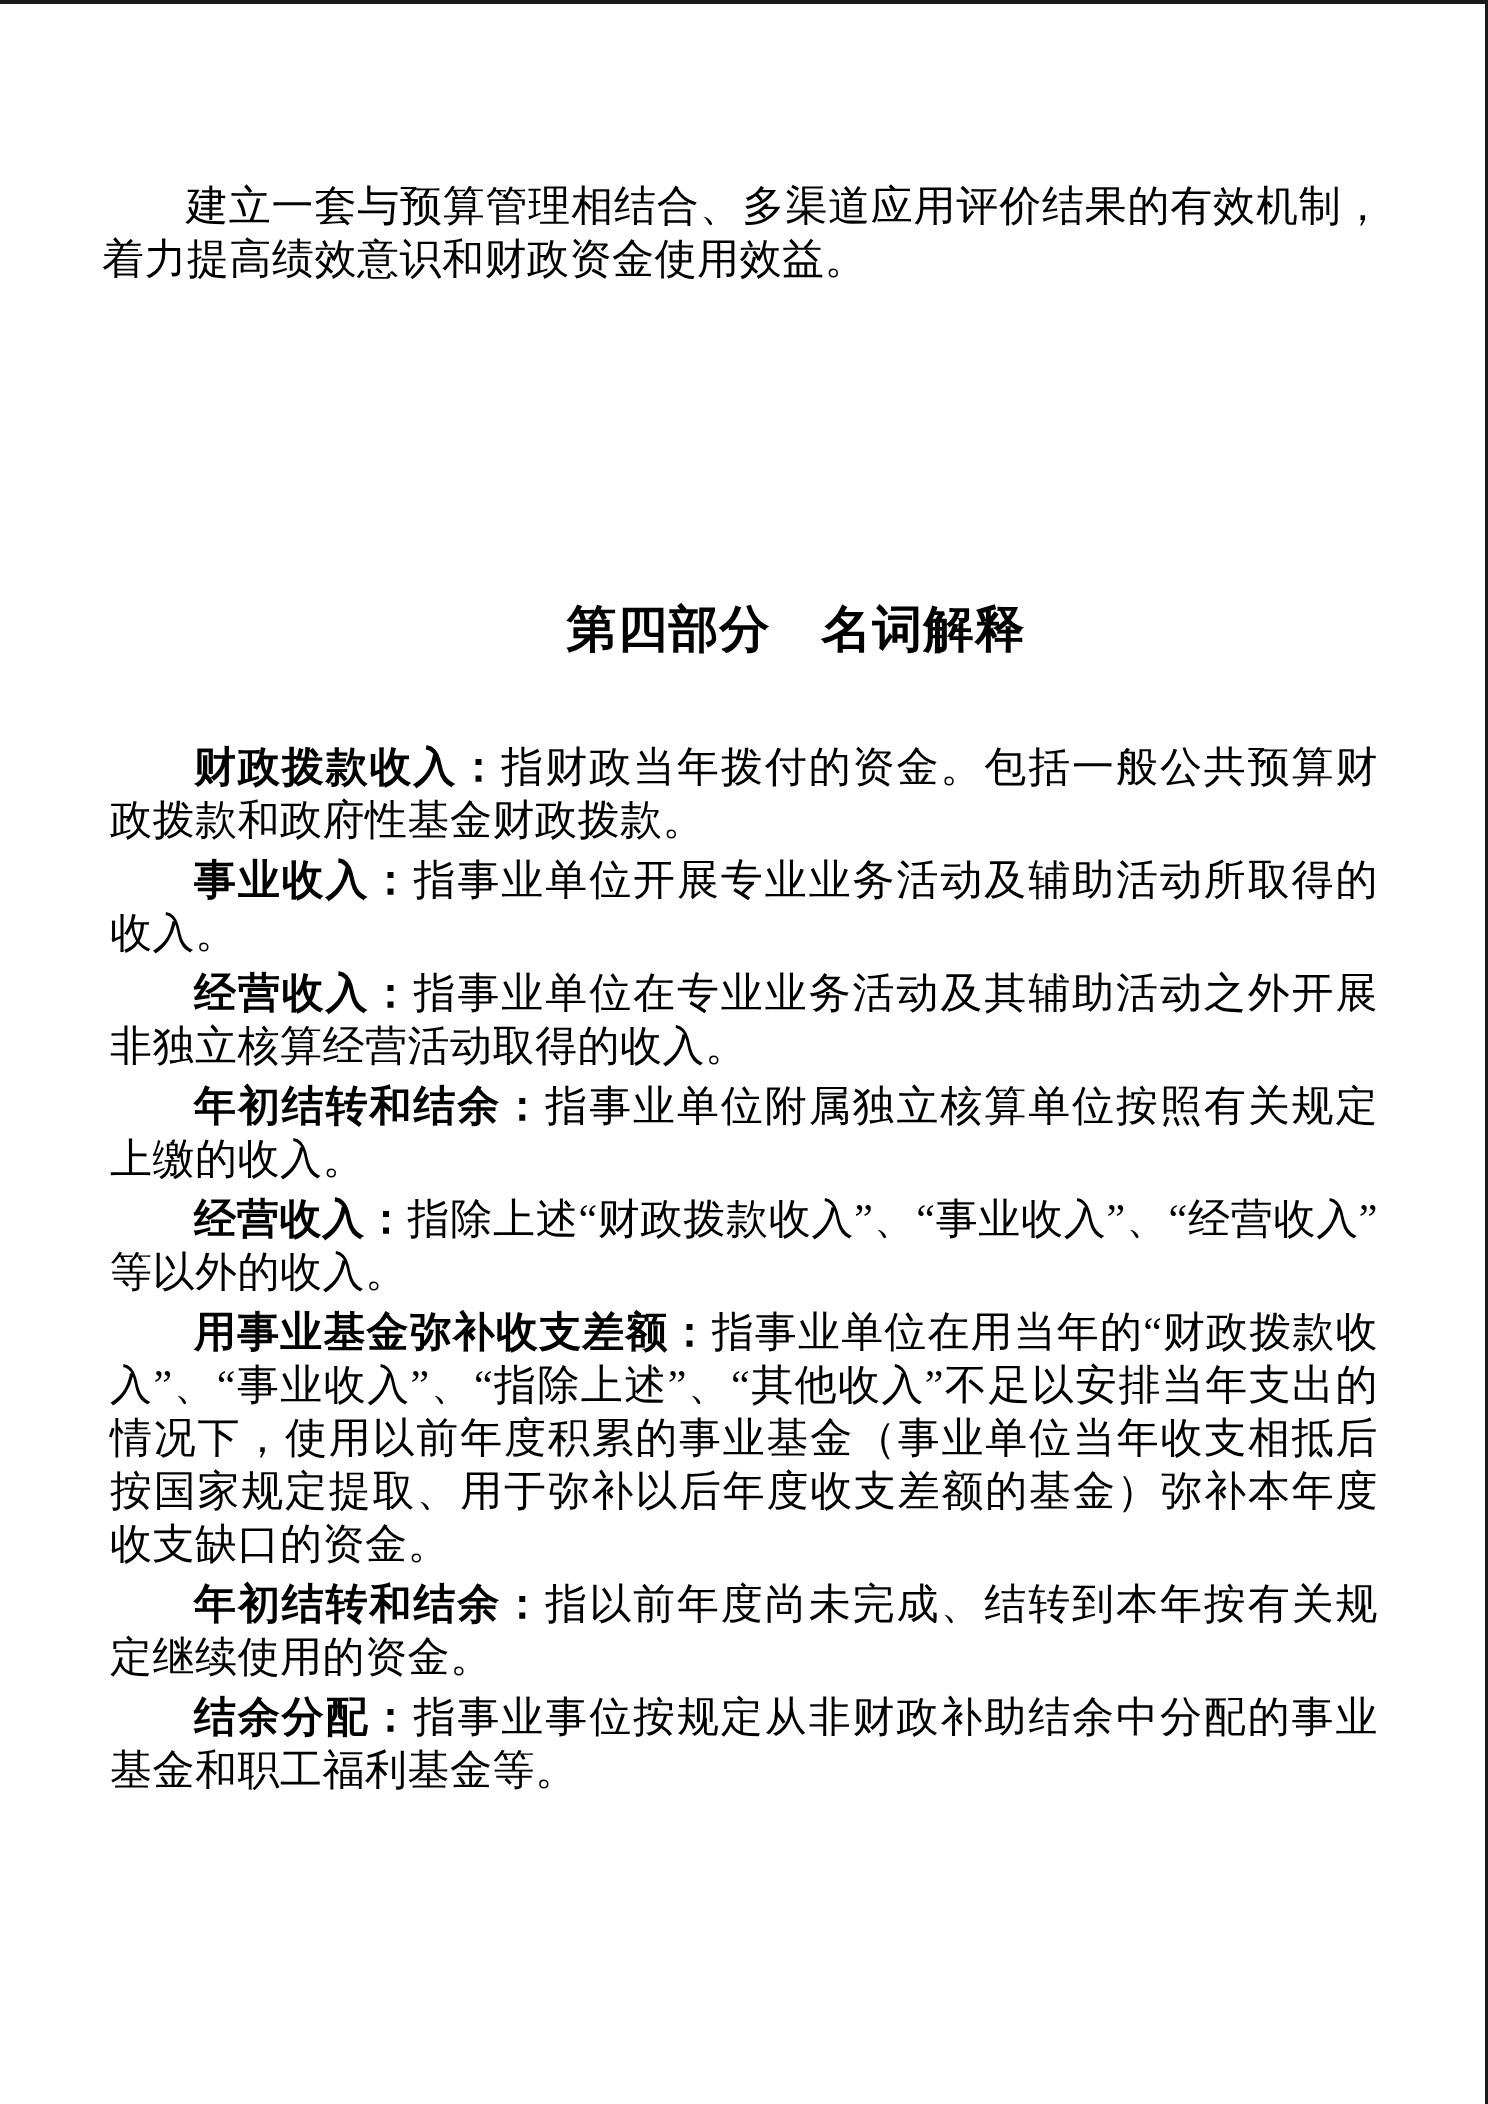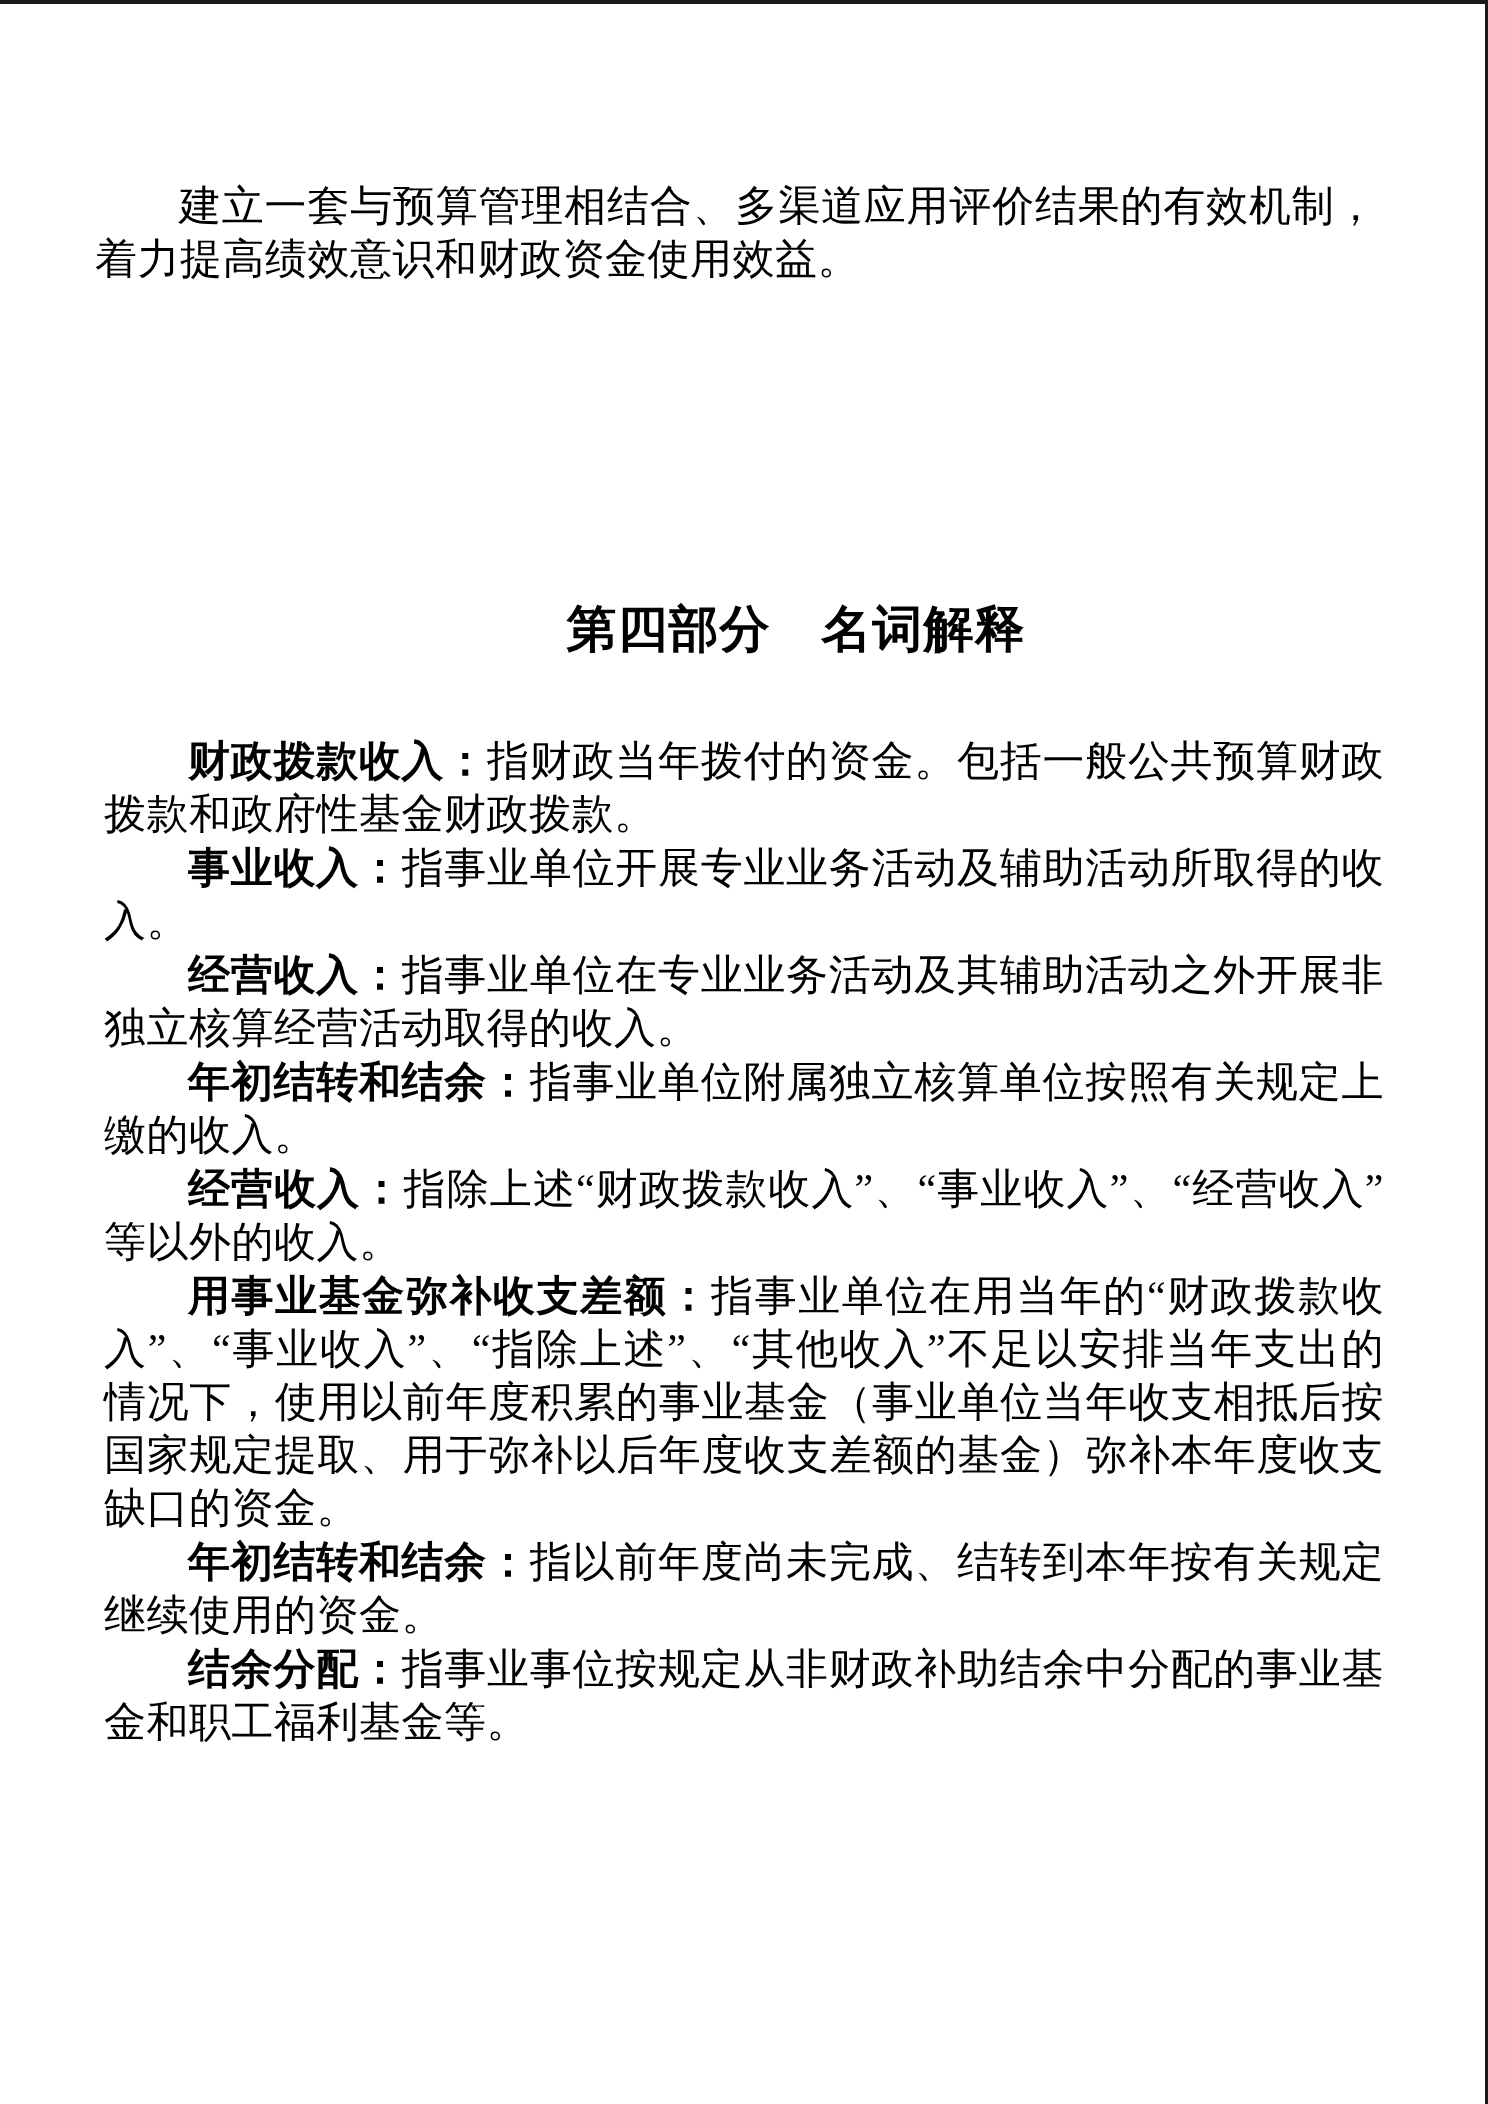--- a/index.html
+++ b/index.html
@@ -25,21 +25,21 @@
   }
   .edge-right {
     position: absolute;
     top: 0; right: 0;
     width: 3px; height: 100%;
     background: #1a1a1a;
   }
   .intro {
     position: absolute;
     top: 180px;
-    left: 95px;
+    left: 102px;
     width: 1282px;
     margin: 0;
     font-size: 42px;
     line-height: 53px;
     text-align: justify;
     text-indent: 2em;
     letter-spacing: 0.5px;
   }
   .section-title {
     position: absolute;
@@ -57,21 +57,21 @@
     position: absolute;
     top: 734px;
     left: 103px;
     width: 1282px;
     font-size: 42px;
     line-height: 53px;
     text-align: justify;
     letter-spacing: 0.5px;
   }
   .term-para {
-    margin: 1px;
+    margin: 7px;
     text-indent: 2em;
   }
   .term-name {
     font-weight: bold;
   }
 </style>
 </head>
 <body>
 
 <div class="page">

